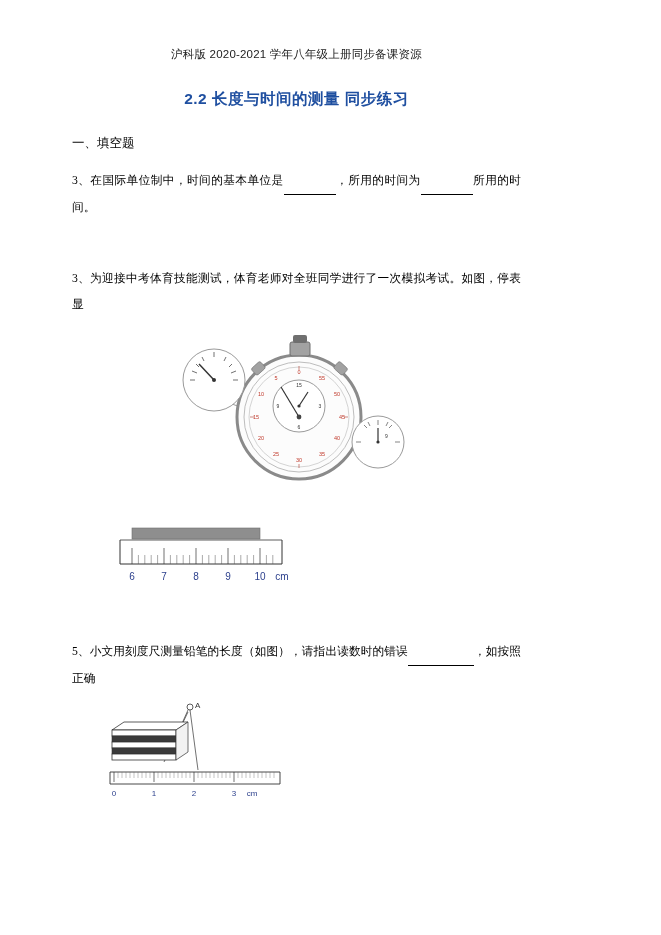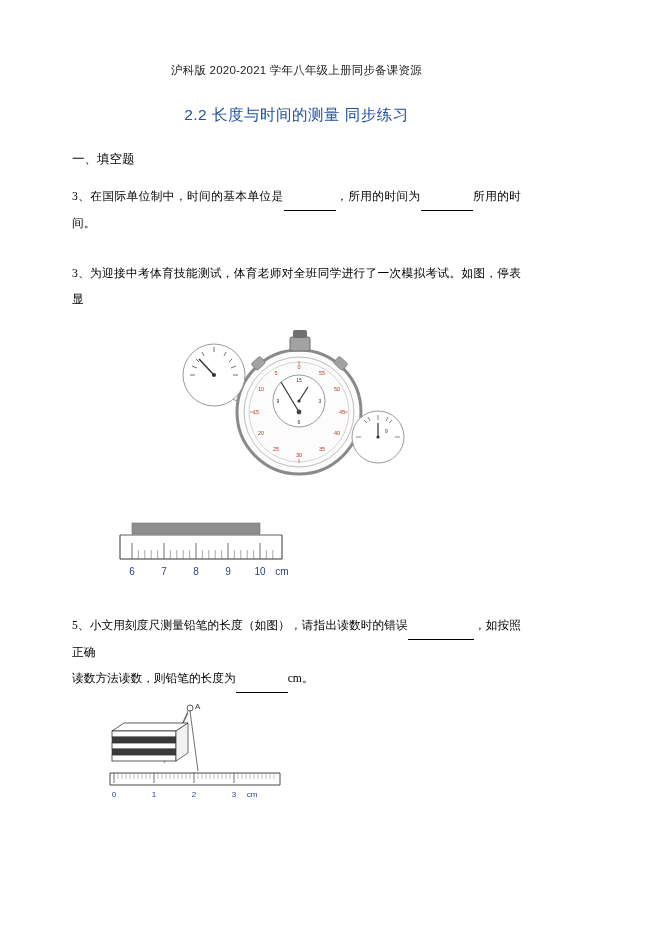--- a/index.html
+++ b/index.html
@@ -12,34 +12,34 @@
     background: #ffffff;
     font-family: "Liberation Serif", "DejaVu Serif", serif;
     color: #000000;
     overflow: hidden;
   }
   .page {
     position: relative;
     width: 593px;
     height: 935px;
     box-sizing: border-box;
-    padding: 16px 72px;
+    padding: 0 72px;
   }
   .doc-header {
     text-align: center;
     font-size: 11.5px;
     color: #222;
     padding-top: 47px;
     letter-spacing: 0.2px;
     font-family: "Liberation Sans", sans-serif;
   }
   .doc-title {
     text-align: center;
     font-size: 15.5px;
-    font-weight: normal;
+    font-weight: bold;
     color: #1f4fa0;
     margin-top: 27px;
     letter-spacing: 0.5px;
     font-family: "Liberation Sans", sans-serif;
   }
   .section-head {
     font-size: 12.5px;
     font-weight: normal;
     margin-top: 25px;
     font-family: "Liberation Sans", sans-serif;
@@ -111,21 +111,21 @@
 
   <div class="doc-title">2.2 长度与时间的测量 同步练习</div>
 
   <div class="section-head">一、填空题</div>
 
   <div class="q">
     <span>3、在国际单位制中，时间的基本单位是</span><span class="blank-line b-60">&nbsp;</span><span>，所用的时间为</span><span class="blank-line b-60">&nbsp;</span><span>所用的时间。</span>
   </div>
 
 
-  <div class="q" style="margin-top:24px">
+  <div class="q" style="margin-top:45px">
     <div>
       <span>3、为迎接中考体育技能测试，体育老师对全班同学进行了一次模拟考试。如图，停表显</span>
     </div>
   </div>
 
   <div class="fig fig-stopwatch">
     <div class="sw-wrap">
       <svg class="sw-svg" width="230" height="186" viewBox="0 0 230 186">
 
         <line x1="62" y1="62" x2="102" y2="80" stroke="#9a9a9a" stroke-width="1"></line>
@@ -257,26 +257,23 @@
           <text x="54" y="56">7</text>
           <text x="86" y="56">8</text>
           <text x="118" y="56">9</text>
           <text x="150" y="56">10</text>
           <text x="172" y="56">cm</text>
         </g>
       </svg>
     </div>
   </div>
 
-  <div class="q" style="margin-top:14px">
+  <div class="q" style="margin-top:35px">
     <div>
       <span>5、小文用刻度尺测量铅笔的长度（如图），请指出读数时的错误</span><span class="blank-line b-70">&nbsp;</span><span>，如按照正确</span>
-    </div>
-    <div>
-      <span>读数方法读数，则铅笔的长度为</span><span class="blank-line b-60">&nbsp;</span><span>cm。</span>
     </div>
   </div>
 
   <div class="fig fig-pencil">
     <div class="pencil-wrap">
       <svg width="230" height="110" viewBox="0 0 230 110">
 
         <circle cx="88" cy="7" r="3" fill="none" stroke="#333" stroke-width="0.8"></circle>
         <text x="93" y="8" fill="#333" font-size="8" font-family="Liberation Sans, sans-serif">A</text>
         <line x1="86" y1="10" x2="70" y2="46" stroke="#333" stroke-width="0.7"></line>

